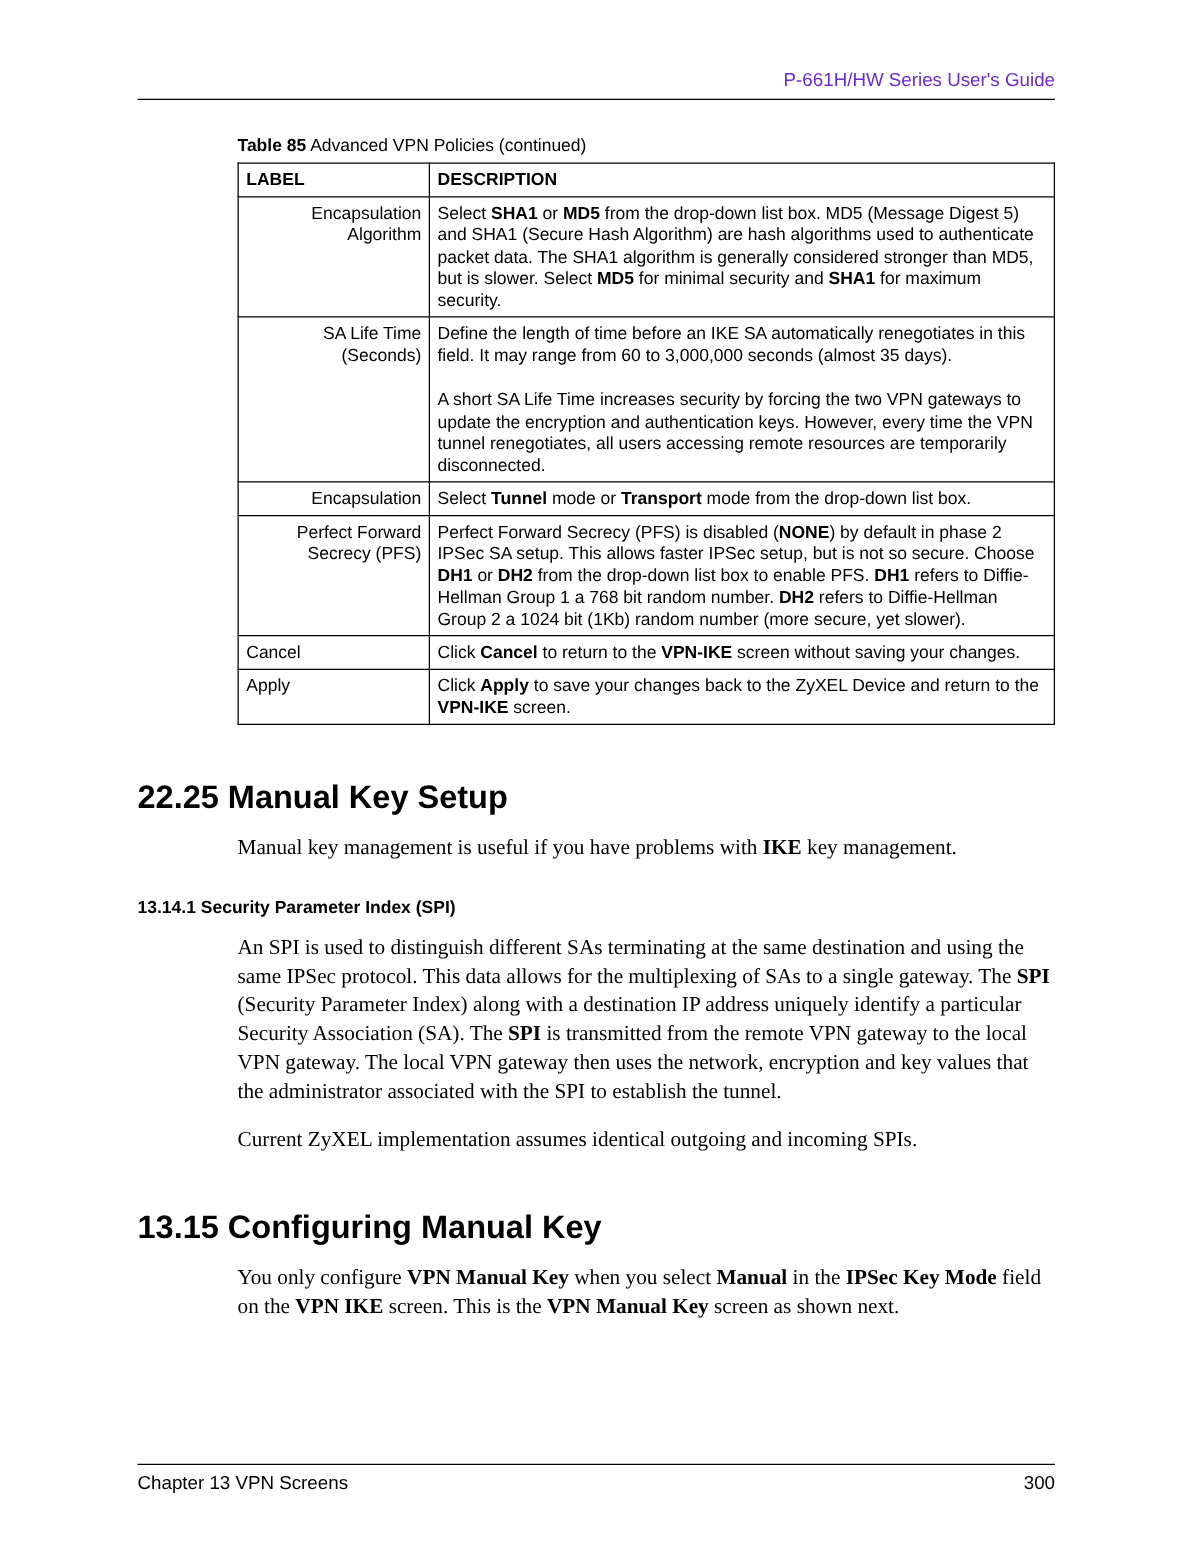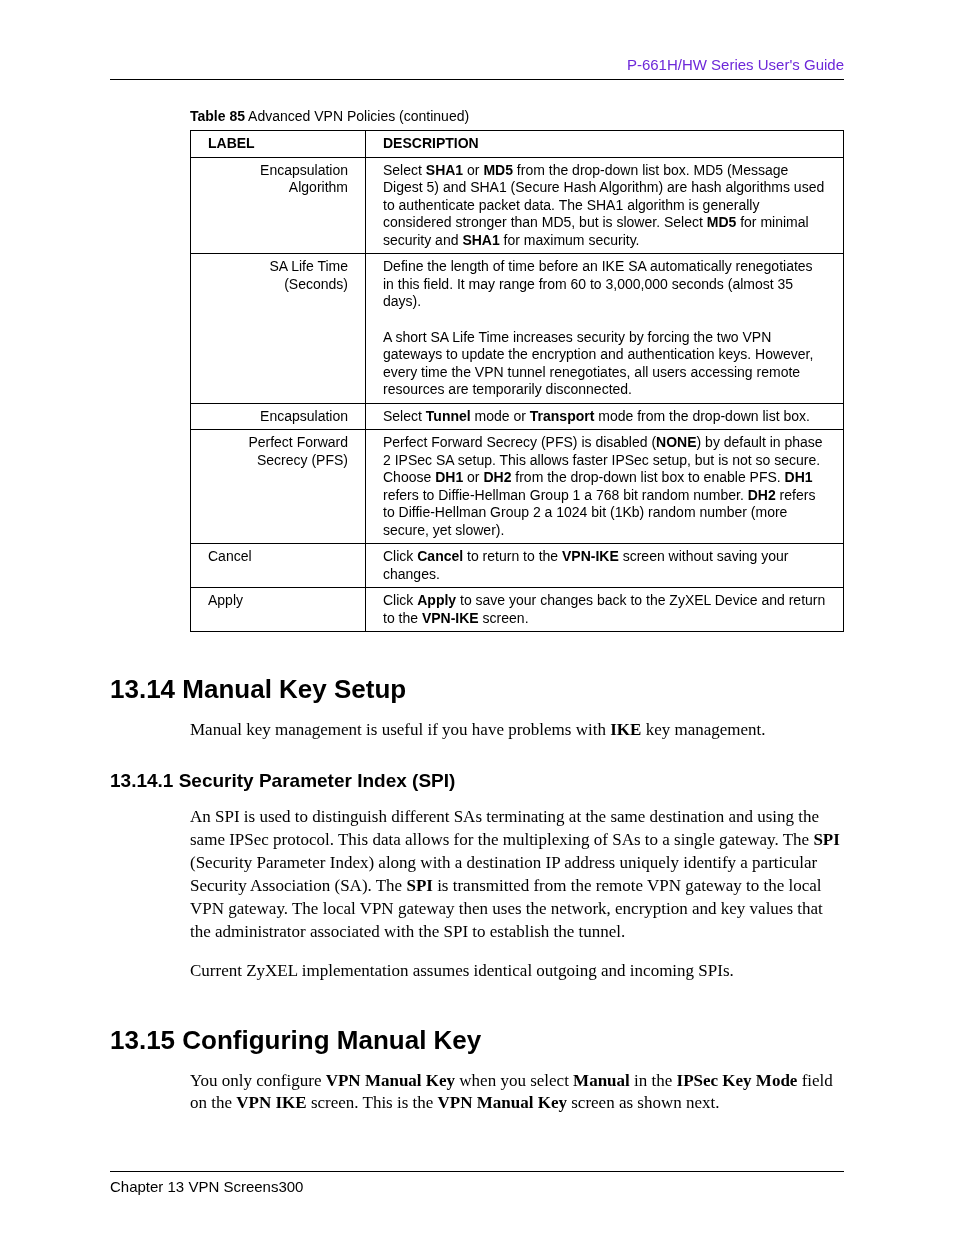--- a/index.html
+++ b/index.html
@@ -37,38 +37,38 @@
   table.vpn {
     border-collapse: collapse;
     width: calc(100% - 80px);
     margin-left: 80px;
     font-family: Arial, Helvetica, sans-serif;
     font-size: 14px;
     line-height: 1.25;
   }
   table.vpn th, table.vpn td {
     border: 1.4px solid #000;
-    padding: 4px 17px;
+    padding: 4px 6px;
     vertical-align: top;
     text-align: left;
   }
   table.vpn th { font-weight: bold; }
   table.vpn td.label-cell { text-align: right; white-space: normal; width: 140px;}
   .desc-para { margin-bottom: 18px; }
   .desc-para:last-child { margin-bottom: 0; }
   h1.section {
     font-family: Arial, Helvetica, sans-serif;
     font-weight: bold;
     font-size: 26px;
     margin: 42px 0 14px 0;
   }
   h2.subsection {
     font-family: Arial, Helvetica, sans-serif;
     font-weight: bold;
-    font-size: 19px;
+    font-size: 14px;
     margin: 28px 0 14px 0;
   }
   p.body {
     font-family: "Times New Roman", Times, serif;
     font-size: 17px;
     line-height: 1.35;
     margin: 0 0 16px 80px;
   }
   .footer {
     position: absolute;
@@ -77,21 +77,21 @@
     bottom: 40px;
     font-family: Arial, Helvetica, sans-serif;
     font-size: 15px;
   }
   .footer-line {
     border-top: 1.4px solid #000;
     margin-bottom: 6px;
   }
   .footer-row {
     display: flex;
-    justify-content: flex-start;
+    justify-content: space-between;
   }
   b { font-weight: bold; }
 </style>
 </head>
 <body>
 
 <div class="page">
   <div class="running-header">P-661H/HW Series User's Guide</div>
   <hr class="rule">
 
@@ -130,21 +130,21 @@
           <td class="label-cell" style="text-align: left;">Cancel</td>
           <td>Click <b>Cancel</b> to return to the <b>VPN-IKE</b> screen without saving your changes.</td>
         </tr>
         <tr>
           <td class="label-cell" style="text-align: left;">Apply</td>
           <td>Click <b>Apply</b> to save your changes back to the ZyXEL Device and return to the <b>VPN-IKE</b> screen.</td>
         </tr>
       </tbody>
   </table>
 
-  <h1 class="section">13.14  Manual Key Setup</h1>
+  <h1 class="section">22.25  Manual Key Setup</h1>
   <p class="body">Manual key management is useful if you have problems with <b>IKE</b> key management.</p>
 
   <h2 class="subsection">13.14.1  Security Parameter Index (SPI)</h2>
   <p class="body">An SPI is used to distinguish different SAs terminating at the same destination and using the same IPSec protocol. This data allows for the multiplexing of SAs to a single gateway. The <b>SPI</b> (Security Parameter Index) along with a destination IP address uniquely identify a particular Security Association (SA). The <b>SPI</b> is transmitted from the remote VPN gateway to the local VPN gateway. The local VPN gateway then uses the network, encryption and key values that the administrator associated with the SPI to establish the tunnel.</p>
   <p class="body">Current ZyXEL implementation assumes identical outgoing and incoming SPIs.</p>
 
   <h1 class="section">13.15  Configuring Manual Key</h1>
   <p class="body">You only configure <b>VPN Manual Key</b> when you select <b>Manual</b> in the <b>IPSec Key Mode</b> field on the <b>VPN IKE</b> screen. This is the <b>VPN Manual Key</b> screen as shown next.</p>
 
   <div class="footer">

